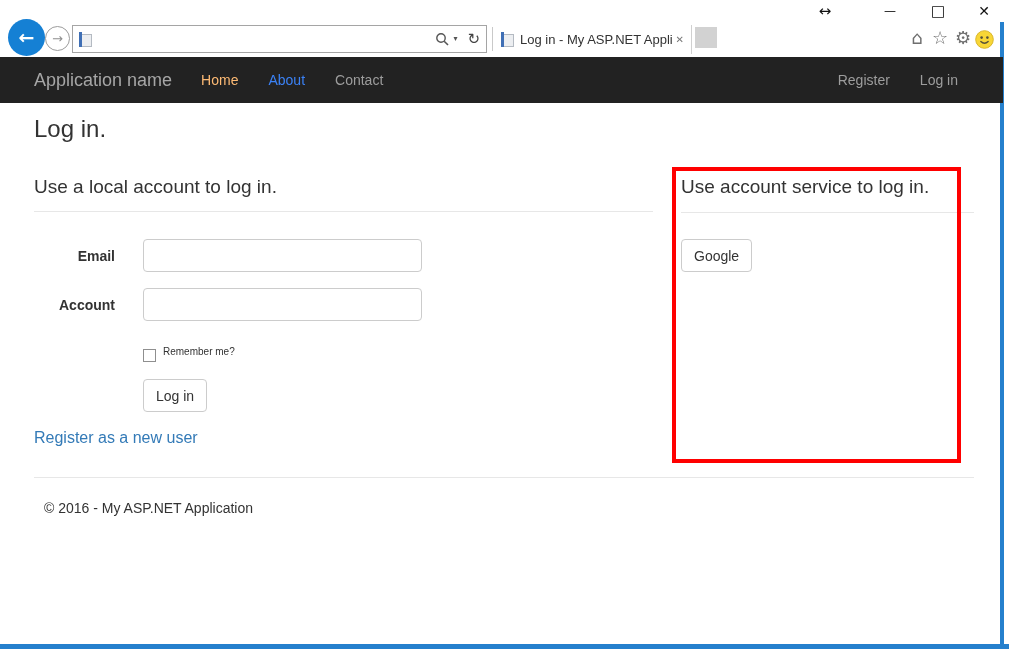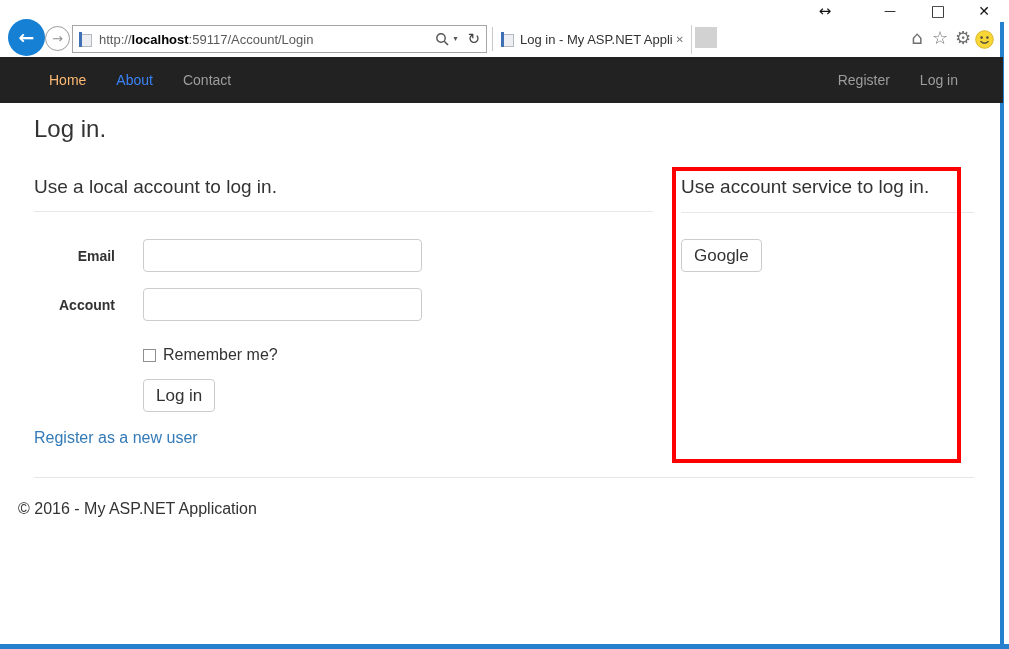--- a/index.html
+++ b/index.html
@@ -71,51 +71,50 @@
   .hr-local { left:34px; top:211px; width:619px; }
   .hr-ext { left:681px; top:212px; width:293px; }
   .form-label { font-size:14px; font-weight:bold; text-align:right; width:81px; left:34px; }
   .lbl-email { top:248px; }
   .lbl-pass { top:297px; }
   .text-input { left:143px; width:279px; height:33px; border:1px solid #ccc; border-radius:4px;
     padding:6px 12px; font-size:14px; font-family:"Liberation Sans",sans-serif; background:#fff; }
   .in-email { top:239px; }
   .in-pass { top:288px; }
   .checkbox { left:143px; top:349px; width:13px; height:13px; border:1px solid #8f8f8f; background:#fff; }
-  .remember-lbl { left:163px; top:346px; font-size:16px; font-weight:400; }
+  .remember-lbl { left:163px; top:346px; font-size:10px; font-weight:400; }
   .btn { height:33px; padding:6px 12px; background:#fff; border:1px solid #ccc; border-radius:4px;
-    font-size:17px; color:#333; font-family:"Liberation Sans",sans-serif; cursor:pointer; }
+    font-size:14px; color:#333; font-family:"Liberation Sans",sans-serif; cursor:pointer; }
   .btn-login { left:143px; top:379px; }
   .btn-google { left:681px; top:239px; }
   .reg-link { left:34px; top:429px; font-size:16px; cursor:pointer; text-decoration:none; }
   .annotation { left:672px; top:167px; width:289px; height:296px; border:4px solid #ff0000;
     z-index:5; pointer-events:none; }
   .hr-footer { left:34px; top:477px; width:940px; }
-  .footer-text { left:18px; top:500px; font-size:16px; color:#333; }
+  .footer-text { left:44px; top:500px; font-size:14px; color:#333; }
 </style>
 </head>
 <body>
 
 <div class="abs frame-right" style="background:#2580cd;"></div>
 <div class="abs frame-bottom" style="background:#2580cd;"></div>
 
 <div class="abs win-ctl resize-ind glyph">↔</div>
 <div class="abs win-ctl btn-min glyph">—</div>
 <div class="abs win-ctl btn-max glyph">□</div>
 <div class="abs win-ctl btn-close glyph">✕</div>
 
 <div class="abs back-btn glyph" style="background:#1580d4;">←</div>
 <div class="abs fwd-btn glyph">→</div>
 
 <div class="abs address-bar">
   <span class="favicon">
       <span class="bar"></span>
       <span class="page"></span>
     </span>
-  <span class="url-text"><span class="url-scheme">http://</span><span class="url-host">localhost</span><span class="url-path">:59117/Account/Login</span></span>
   <span class="addr-spacer"></span>
   <span class="search-ic">
     <svg width="14" height="14" viewBox="0 0 14 14">
         <circle cx="6" cy="6" r="4.2" fill="none" stroke="#555" stroke-width="1.4"></circle>
         <line x1="9.2" y1="9.2" x2="13" y2="13" stroke="#555" stroke-width="1.6"></line>
       </svg>
   </span>
   <span class="caret glyph">▾</span>
   <span class="refresh glyph">↻</span>
 </div>
@@ -137,20 +136,21 @@
 <div class="abs ic-smiley">
   <svg width="19" height="19" viewBox="0 0 19 19">
     <circle cx="9.5" cy="9.5" r="8.8" fill="#f8d636" stroke="#d9b62a" stroke-width="1"></circle>
     <circle cx="6.6" cy="7.6" r="1.3" fill="#55503a"></circle>
     <circle cx="12.4" cy="7.6" r="1.3" fill="#55503a"></circle>
     <path d="M5.8 11.6 Q9.5 15 13.2 11.6" fill="none" stroke="#55503a" stroke-width="1.4" stroke-linecap="round"></path>
   </svg>
 </div>
 
 <div class="abs navbar" style="background:#222222;">
+  <span class="brand" style="color:#a6a6a6;">Application name</span>
   <span class="nav-link" style="color:#fdba74;">Home</span>
   <span class="nav-link" style="color:#3b82f6;">About</span>
   <span class="nav-link" style="color:#9d9d9d;">Contact</span>
   <span class="nav-spacer"></span>
   <span class="nav-link" style="color:#9d9d9d;">Register</span>
   <span class="nav-link" style="color:#9d9d9d;">Log in</span>
 </div>
 
 <h2 class="abs page-title">Log in.</h2>
 

